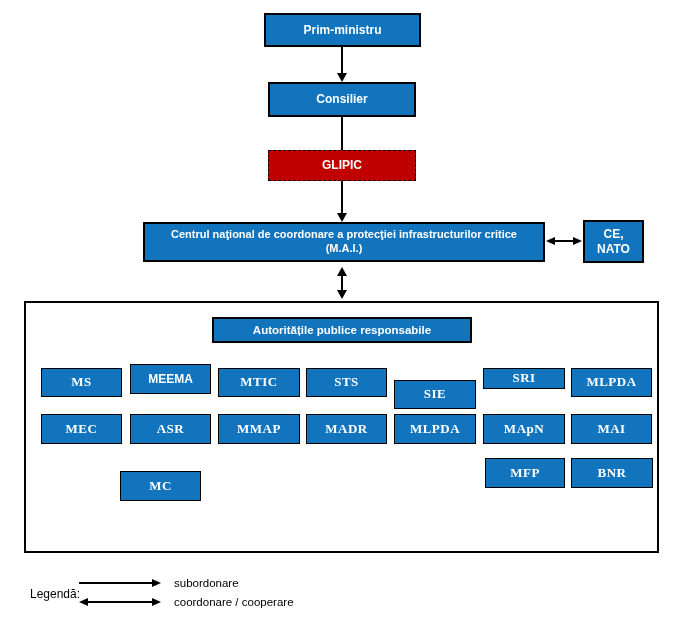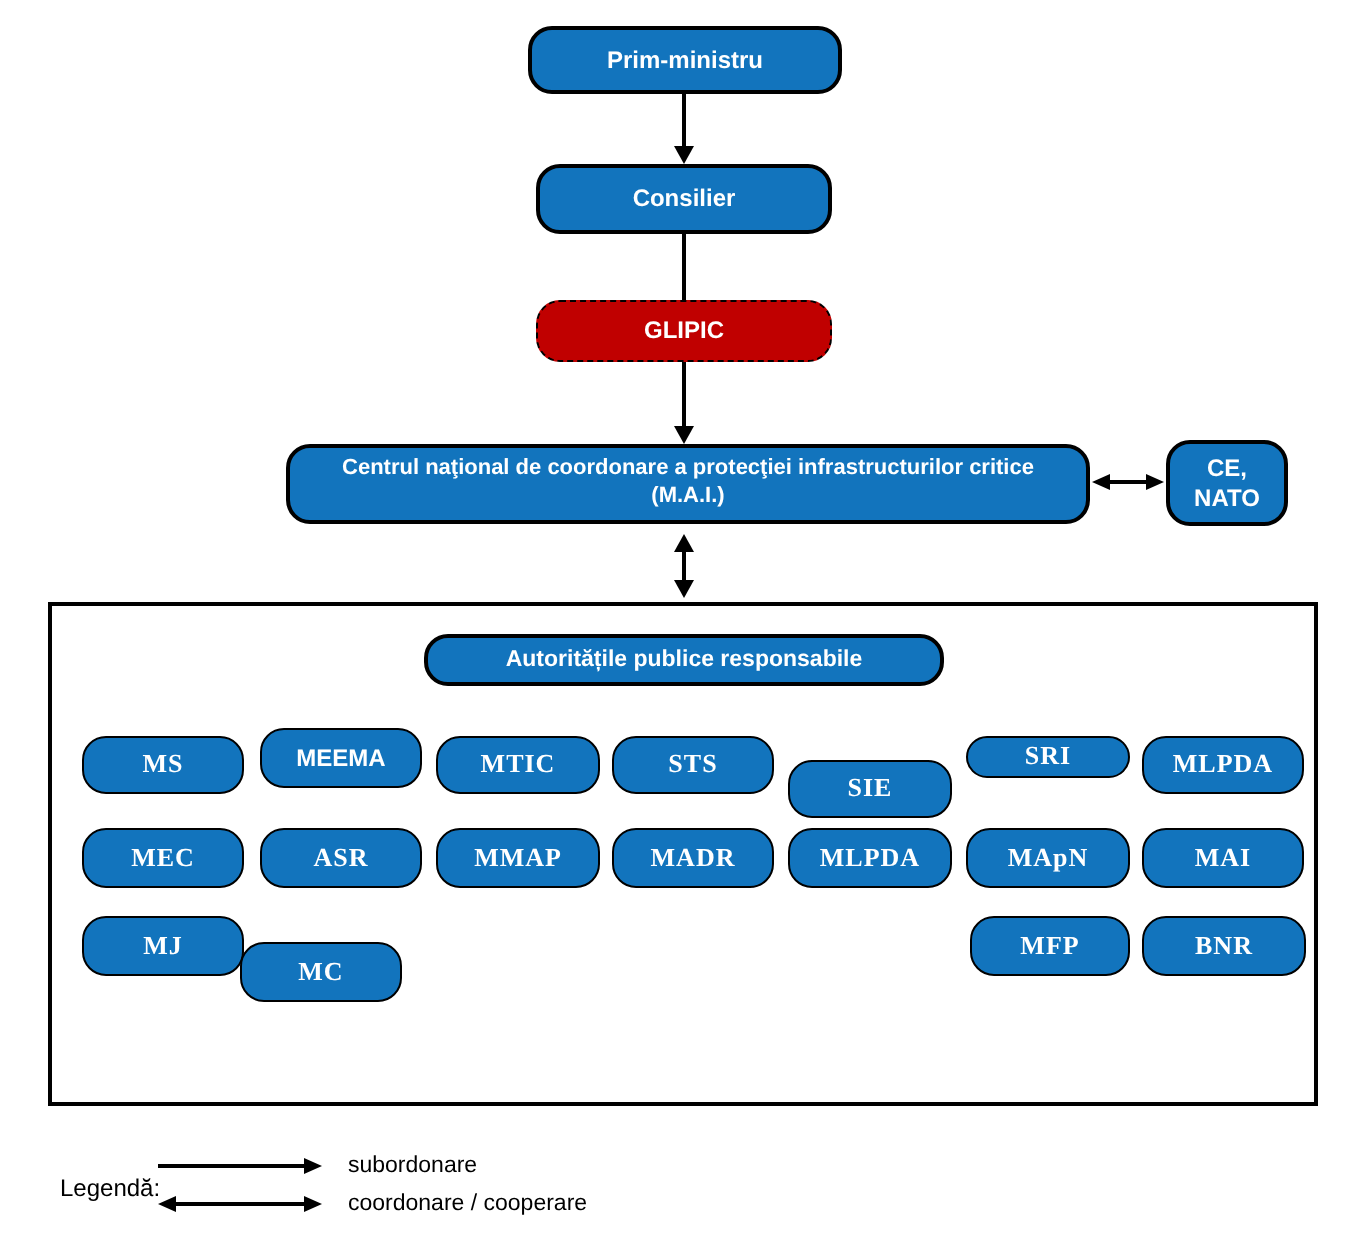--- a/index.html
+++ b/index.html
@@ -1,21 +1,21 @@
 <!DOCTYPE html>
 <html><head>
 <meta charset="utf-8">
 <style>
   html,body{margin:0;padding:0;background:#ffffff;}
   body{width:685px;height:618px;font-family:"Liberation Sans",sans-serif;}
   .stage{position:relative;width:685px;height:618px;background:#fff;overflow:hidden;}
 
   .node{position:absolute;box-sizing:border-box;display:flex;flex-direction:column;
         align-items:center;justify-content:center;text-align:center;
-        color:#fff;font-weight:bold;line-height:1.25;border-radius:12px;}
+        color:#fff;font-weight:bold;line-height:1.25;}
   .blue{background:#1274BD;border:2px solid #000;}
   .red{background:#C00000;border:1.6px dashed #000;}
   .sans11{font-size:11px;}
   .sans12{font-size:12px;}
   .agency{background:#1274BD;border:1.5px solid #000;
           font-family:"Liberation Serif",serif;font-size:13px;letter-spacing:0.5px;}
   .agency.sansface{font-family:"Liberation Sans",sans-serif;font-size:12px;letter-spacing:0;}
 
   .vline{position:absolute;width:2px;background:#000;}
   .hline{position:absolute;height:2px;background:#000;}
@@ -116,23 +116,20 @@
   <div class="node agency" style="left:394px;top:414px;width:82px;height:30px;">
       <span>MLPDA</span>
     </div>
   <div class="node agency" style="left:483px;top:414px;width:82px;height:30px;">
       <span>MApN</span>
     </div>
   <div class="node agency" style="left:571px;top:414px;width:81px;height:30px;">
       <span>MAI</span>
     </div>
 
-  <div class="node agency" style="left:41px;top:458px;width:81px;height:30px;">
-      <span>MJ</span>
-    </div>
   <div class="node agency" style="left:120px;top:458px;width:81px;height:30px;margin-top:13px;">
       <span>MC</span>
     </div>
   <div class="node agency" style="left:485px;top:458px;width:80px;height:30px;">
       <span>MFP</span>
     </div>
   <div class="node agency" style="left:571px;top:458px;width:82px;height:30px;">
       <span>BNR</span>
     </div>
 

